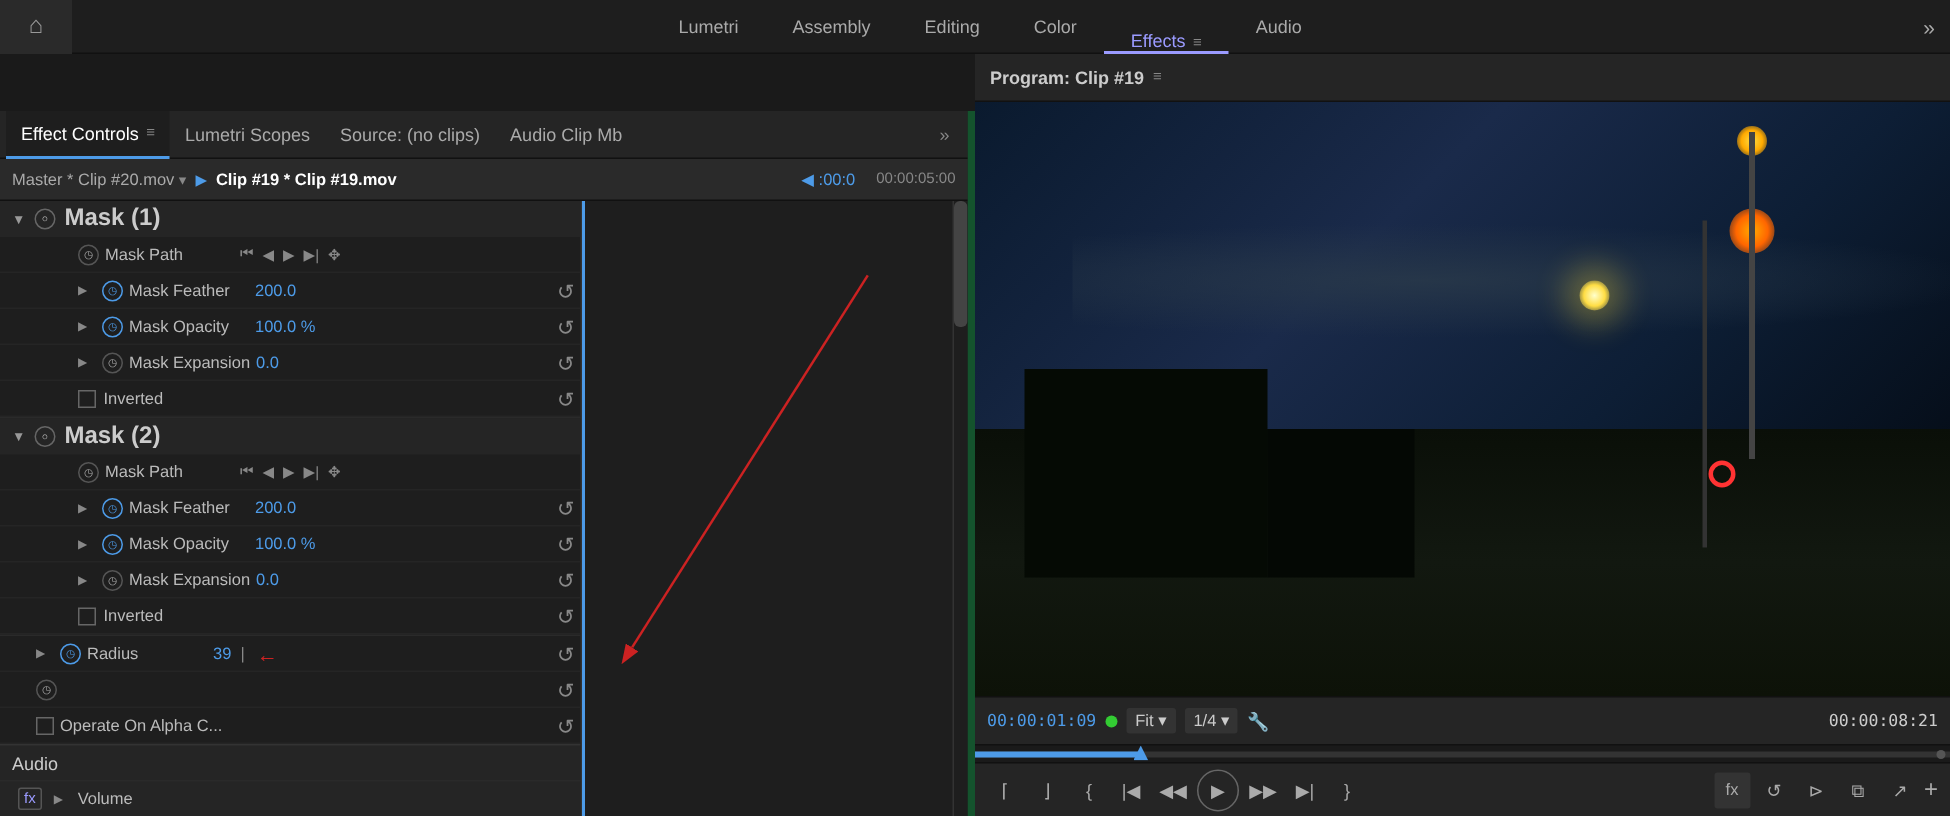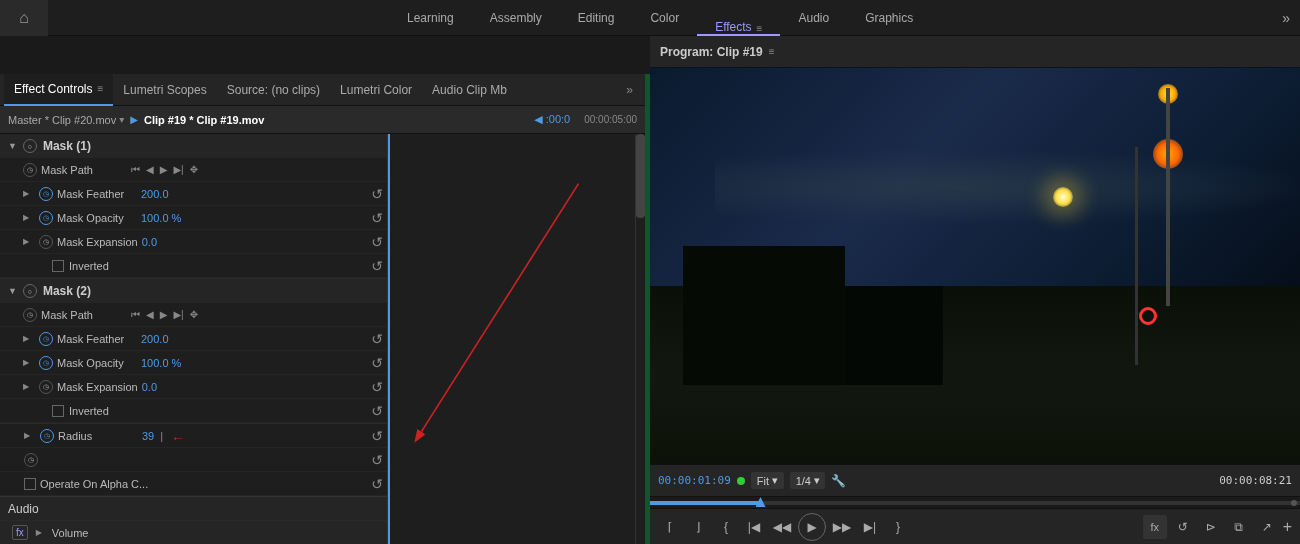--- a/index.html
+++ b/index.html
@@ -190,34 +190,34 @@
       height: 14px;
       border: 1px solid #666;
       border-radius: 50%;
       display: flex;
       align-items: center;
       justify-content: center;
       font-size: 7px;
       color: #ccc;
     }
     .mask-title {
-      font-size: 12px;
+      font-size: 16px;
       color: #ccc;
       font-weight: bold;
     }
 
     .property-row {
       height: 24px;
       display: flex;
       align-items: center;
       padding-left: 16px;
       gap: 4px;
       border-bottom: 1px solid #252525;
     }
-    .property-indent { padding-left: 23px; }
+    .property-indent { padding-left: 52px; }
     .prop-expand {
       font-size: 8px;
       color: #888;
       width: 12px;
       cursor: pointer;
     }
     .prop-clock {
       width: 14px;
       height: 14px;
       border: 1px solid #555;
@@ -601,46 +601,44 @@
     }
   </style>
 </head>
 <body>
 
 <div class="top-nav">
   <div class="home-btn">
     <span class="home-icon">⌂</span>
   </div>
   <div class="top-nav-items">
-    <div class="nav-item">Learning</div>
+    <div class="nav-item">Lumetri</div>
     <div class="nav-item">Assembly</div>
     <div class="nav-item">Editing</div>
     <div class="nav-item">Color</div>
     <div class="nav-item active effects-item">
       <span>Effects</span>
       <span style="font-size:10px;color:#888">≡</span>
     </div>
     <div class="nav-item">Audio</div>
-    <div class="nav-item">Graphics</div>
   </div>
   <div class="nav-more">»</div>
 </div>
 
 <div class="main-layout">
 
   <div class="left-panel">
 
     <div class="panel-tabs">
       <div class="panel-tab active">
         <span>Effect Controls</span>
         <span class="panel-tab-menu">≡</span>
       </div>
       <div class="panel-tab">Lumetri Scopes</div>
       <div class="panel-tab">Source: (no clips)</div>
-      <div class="panel-tab">Lumetri Color</div>
       <div class="panel-tab">Audio Clip Mb</div>
       <div class="panel-tab-more">»</div>
     </div>
 
     <div class="clip-row">
       <div class="clip-dropdown">
         <span class="clip-label">Master * Clip #20.mov</span>
         <span style="font-size:10px;color:#888">▾</span>
       </div>
       <span class="clip-arrow">▶</span>

